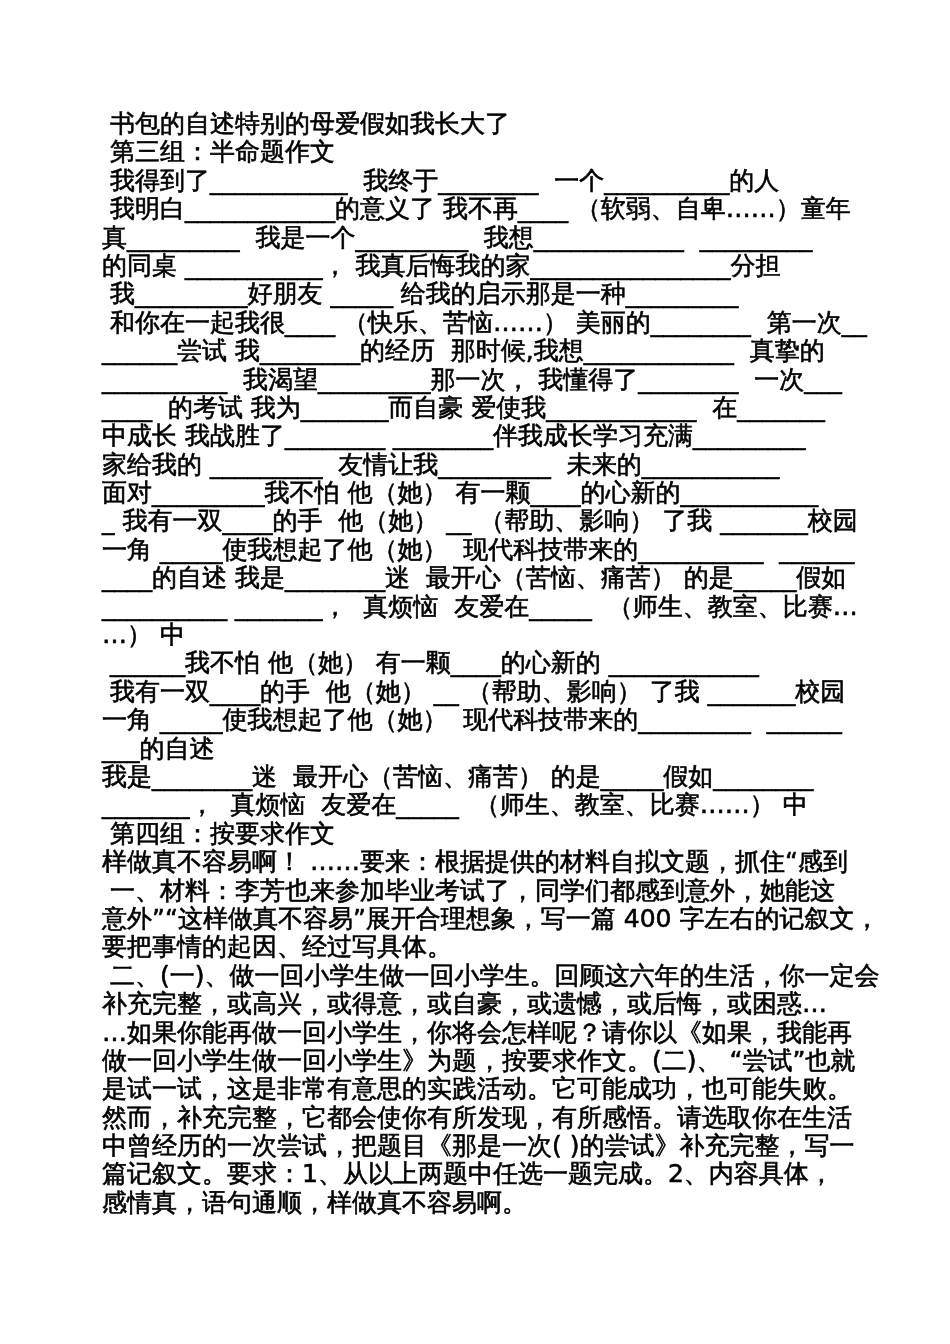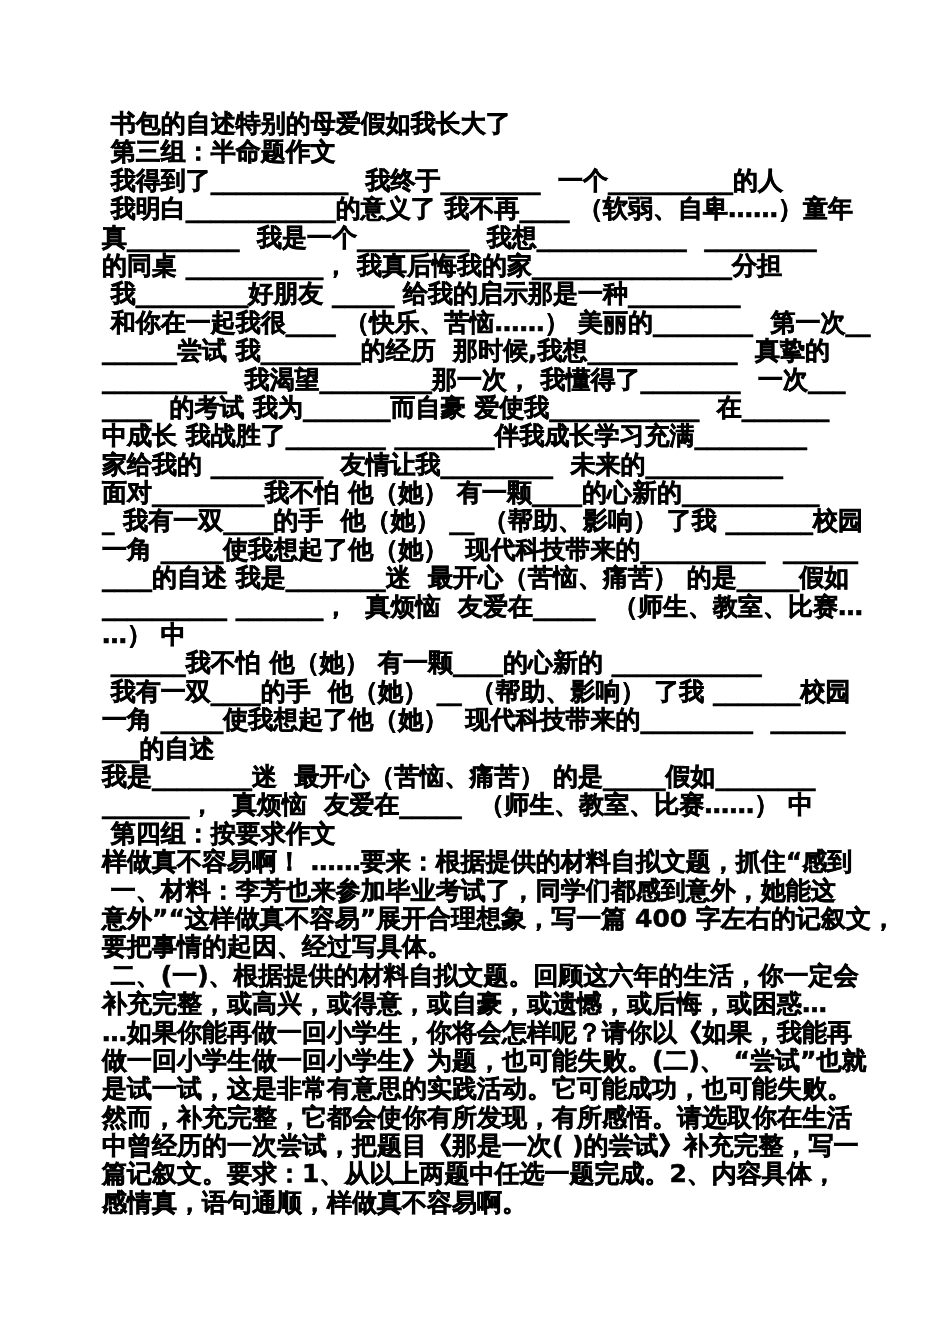--- a/index.html
+++ b/index.html
@@ -14,21 +14,21 @@
     background: #ffffff;
     overflow: hidden;
     font-family: "DejaVu Sans", sans-serif;
   }
   .text-block {
     position: absolute;
     top: 110px;
     left: 102px;
     width: 770px;
     color: #000000;
-    font-weight: bold;
+    font-weight: normal;
     font-size: 25px;
     line-height: 28.4px;
     letter-spacing: 0px;
   }
   .text-block .line {
     white-space: pre;          
     height: 28.4px;
     -webkit-text-stroke: 0.6px #000; 
   }
 </style>
@@ -60,23 +60,23 @@
       <div class="line"> 我有一双____的手  他（她） __ （帮助、影响） 了我 _______校园</div>
       <div class="line">一角 _____使我想起了他（她）  现代科技带来的_________  ______</div>
       <div class="line">___的自述</div>
       <div class="line">我是________迷  最开心（苦恼、痛苦） 的是_____假如________</div>
       <div class="line">_______，  真烦恼  友爱在_____  （师生、教室、比赛……） 中</div>
       <div class="line"> 第四组：按要求作文</div>
       <div class="line">样做真不容易啊！ ……要来：根据提供的材料自拟文题，抓住“感到</div>
       <div class="line"> 一、材料：李芳也来参加毕业考试了，同学们都感到意外，她能这</div>
       <div class="line">意外”“这样做真不容易”展开合理想象，写一篇 400 字左右的记叙文，</div>
       <div class="line">要把事情的起因、经过写具体。</div>
-      <div class="line"> 二、(一)、根据提供的材料自拟文题。回顾这六年的生活，你一定会</div>
+      <div class="line"> 二、(一)、做一回小学生做一回小学生。回顾这六年的生活，你一定会</div>
       <div class="line">补充完整，或高兴，或得意，或自豪，或遗憾，或后悔，或困惑…</div>
       <div class="line">…如果你能再做一回小学生，你将会怎样呢？请你以《如果，我能再</div>
-      <div class="line">做一回小学生做一回小学生》为题，也可能失败。(二)、 “尝试”也就</div>
+      <div class="line">做一回小学生做一回小学生》为题，按要求作文。(二)、 “尝试”也就</div>
       <div class="line">是试一试，这是非常有意思的实践活动。它可能成功，也可能失败。</div>
       <div class="line">然而，补充完整，它都会使你有所发现，有所感悟。请选取你在生活</div>
       <div class="line">中曾经历的一次尝试，把题目《那是一次( )的尝试》补充完整，写一</div>
       <div class="line">篇记叙文。要求：1、从以上两题中任选一题完成。2、内容具体，</div>
       <div class="line">感情真，语句通顺，样做真不容易啊。</div>
     </div>
 </div>
 
 </body></html>

